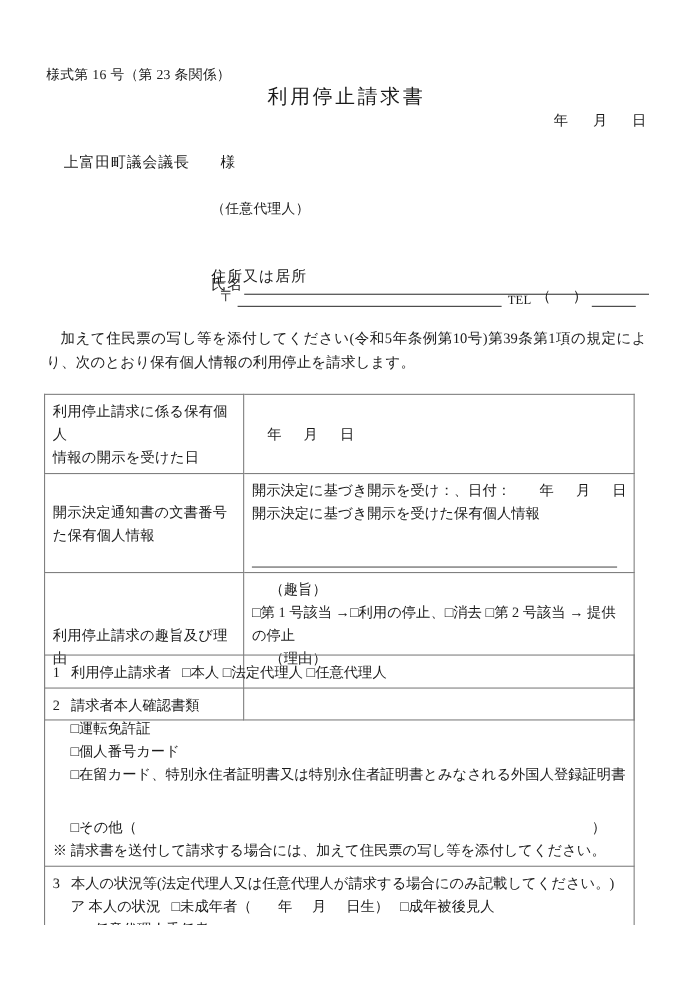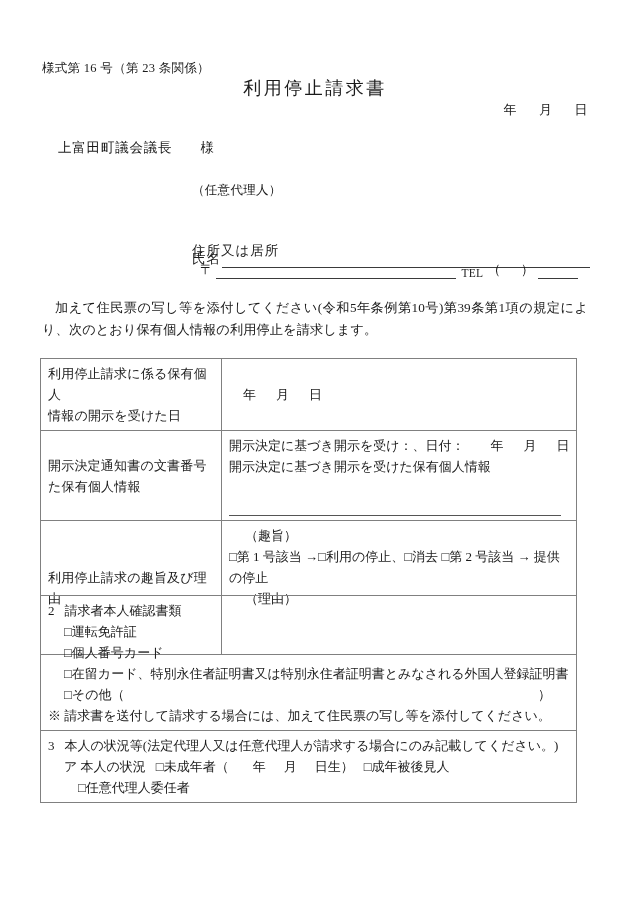--- a/index.html
+++ b/index.html
@@ -234,27 +234,32 @@
         <span class="l box">□第 1 号該当 →□利用の停止、□消去</span>
         <span class="l box">□第 2 号該当 → 提供の停止</span>
         <span class="indent1">（理由）</span>
       </td>
     </tr>
   </tbody>
     </table>
 
   <table class="grid" id="table-sub">
     <tbody>
+        <tr>
+      <td class="row-lines">
+        <span class="nowrap">1</span><span class="tiny-gap"></span><span>利用停止請求者</span><span class="tiny-gap"></span><span class="box">□本人 □法定代理人 □任意代理人</span>
+      </td>
+    </tr>
     <tr>
       <td class="row-lines" style="vertical-align:top;">
         <span class="l"><span>2</span><span class="tiny-gap"></span><span>請求者本人確認書類</span></span>
         <span class="indent1 box">□運転免許証</span>
         <span class="indent1 box">□個人番号カード</span>
         <span class="indent1 box">□在留カード、特別永住者証明書又は特別永住者証明書とみなされる外国人登録証明書</span>
-        <span class="indent1 box" style="display:flex;align-items:center;">
+        <span class="indent1 box" style="display:flex;align-items:center;margin-top:27px;">
           <span>□その他（</span>
           <span style="flex:1;"></span>
           <span style="padding-right:18px;">）</span>
         </span>
         <span class="l">※ 請求書を送付して請求する場合には、加えて住民票の写し等を添付してください。</span>
       </td>
     </tr>
     <tr>
       <td class="row-lines" style="vertical-align:top;height:62px;">
         <span class="l"><span>3</span><span class="tiny-gap"></span><span>本人の状況等(法定代理人又は任意代理人が請求する場合にのみ記載してください。)</span></span>

